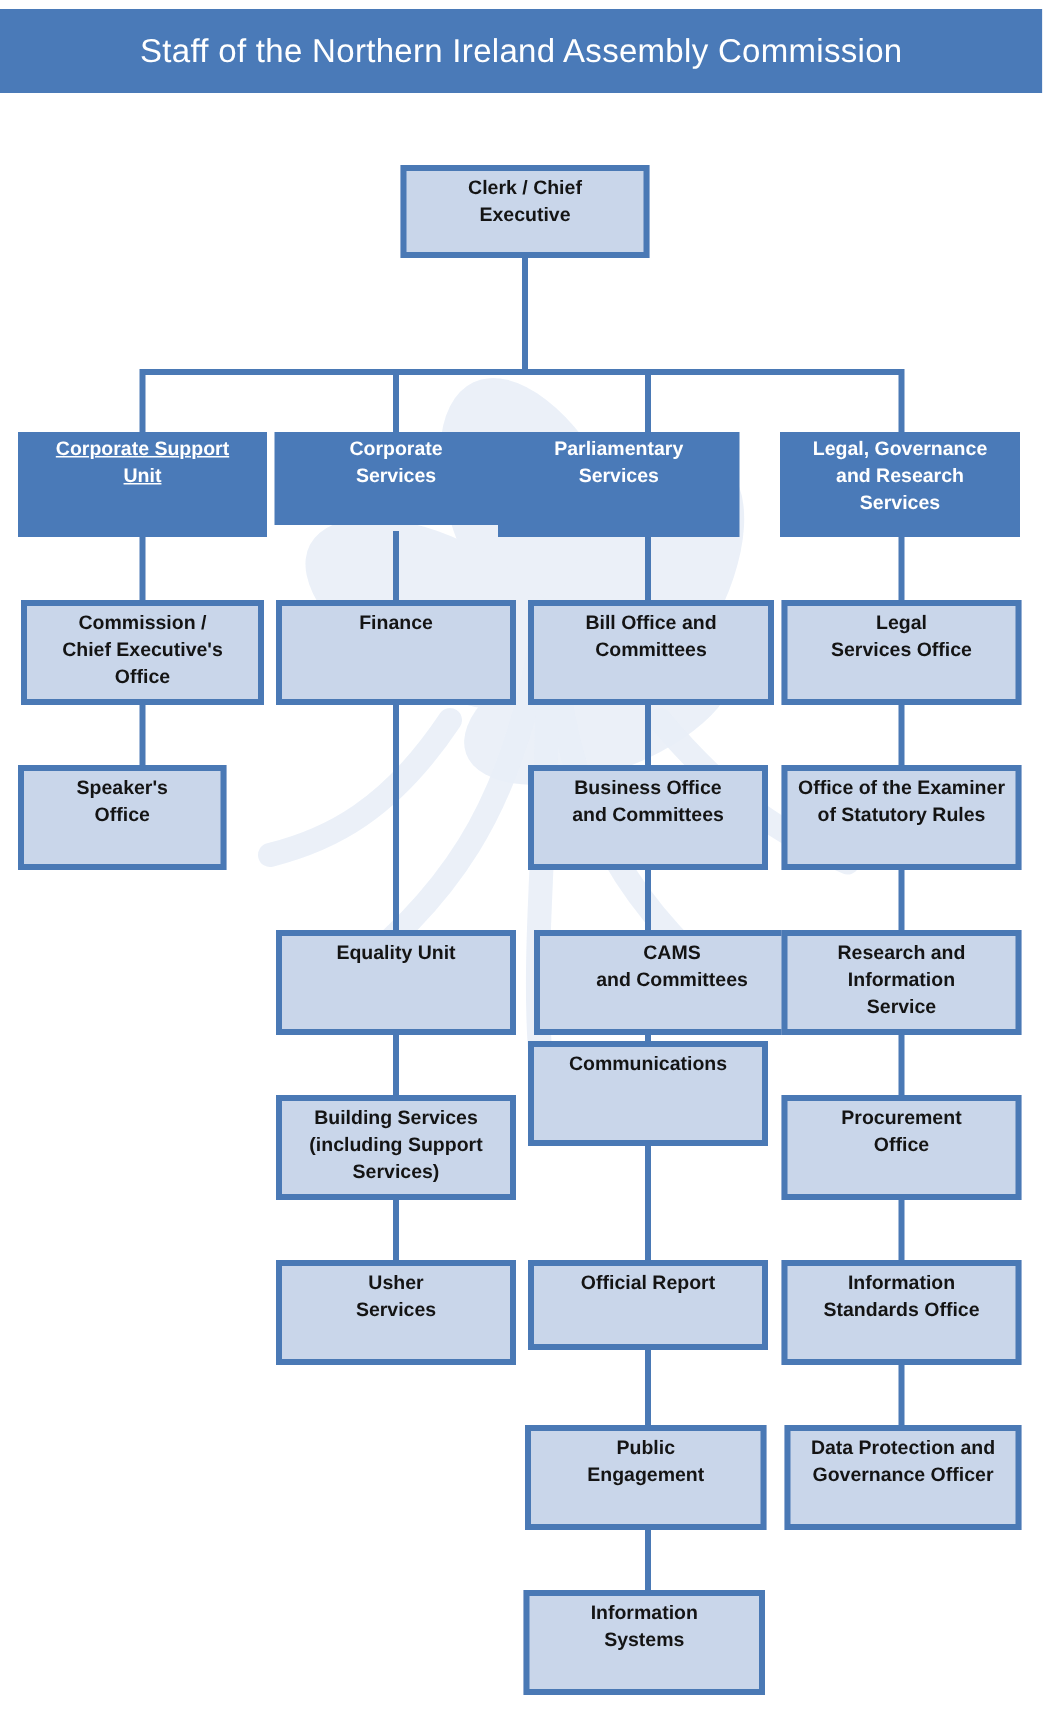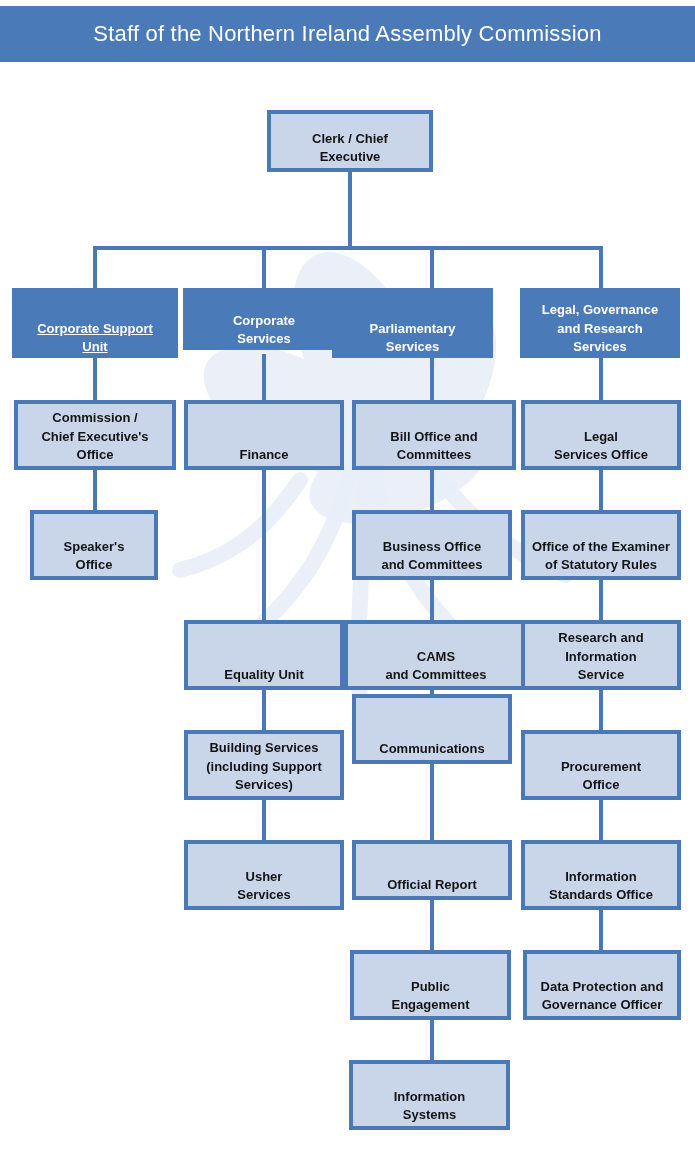--- a/index.html
+++ b/index.html
@@ -2,21 +2,21 @@
 <html><head>
 <meta charset="utf-8">
 <style>
   html,body{margin:0;padding:0;background:#ffffff;font-family:"Liberation Sans",sans-serif;}
   .stage{position:relative;width:695px;height:1157px;background:#ffffff;overflow:hidden;}
 
   .titlebar{position:absolute;left:0;top:6px;width:695px;height:56px;background:#4a7ab8;
     display:flex;align-items:center;justify-content:center;z-index:3;}
   .titlebar .t{color:#ffffff;font-size:22px;letter-spacing:.2px;}
 
-  .node{position:absolute;z-index:2;display:flex;align-items:flex-end;justify-content:center;
+  .node{position:absolute;z-index:2;display:flex;align-items:flex-start;justify-content:center;
     text-align:center;box-sizing:border-box;}
   .head{background:#4a7ab8;color:#ffffff;font-weight:bold;font-size:13px;}
   .leaf{background:#c9d6ea;border:4px solid #4a79b5;color:#141414;font-weight:bold;font-size:13px;}
   .lbl{white-space:pre-line;line-height:1.4;padding:2px 6px;}
   .underline{text-decoration:underline;}
 
   svg.layer{position:absolute;left:0;top:0;z-index:1;}
   svg.watermark{position:absolute;left:0;top:0;z-index:0;}
 </style>
 </head>
@@ -80,21 +80,21 @@
     <span class="lbl">Legal, Governance
 and Research
 Services</span>
   </div>
 
   <div class="node leaf" style="left:14px;top:400px;width:162px;height:70px">
     <span class="lbl">Commission /
 Chief Executive's
 Office</span>
   </div>
-  <div class="node leaf" style="left:30px;top:510px;width:128px;height:70px">
+  <div class="node leaf" style="left:12px;top:510px;width:139px;height:70px">
     <span class="lbl">Speaker's
 Office</span>
   </div>
 
   <div class="node leaf" style="left:184px;top:400px;width:160px;height:70px">
     <span class="lbl">Finance</span>
   </div>
   <div class="node leaf" style="left:184px;top:620px;width:160px;height:70px">
     <span class="lbl">Equality Unit</span>
   </div>
@@ -109,21 +109,21 @@
   </div>
 
   <div class="node leaf" style="left:352px;top:400px;width:164px;height:70px">
     <span class="lbl">Bill Office and
 Committees</span>
   </div>
   <div class="node leaf" style="left:352px;top:510px;width:160px;height:70px">
     <span class="lbl">Business Office
 and Committees</span>
   </div>
-  <div class="node leaf" style="left:344px;top:620px;width:184px;height:70px">
+  <div class="node leaf" style="left:356px;top:620px;width:184px;height:70px">
     <span class="lbl">CAMS
 and Committees</span>
   </div>
   <div class="node leaf" style="left:352px;top:694px;width:160px;height:70px">
     <span class="lbl">Communications</span>
   </div>
   <div class="node leaf" style="left:352px;top:840px;width:160px;height:60px">
     <span class="lbl">Official Report</span>
   </div>
   <div class="node leaf" style="left:350px;top:950px;width:161px;height:70px">

